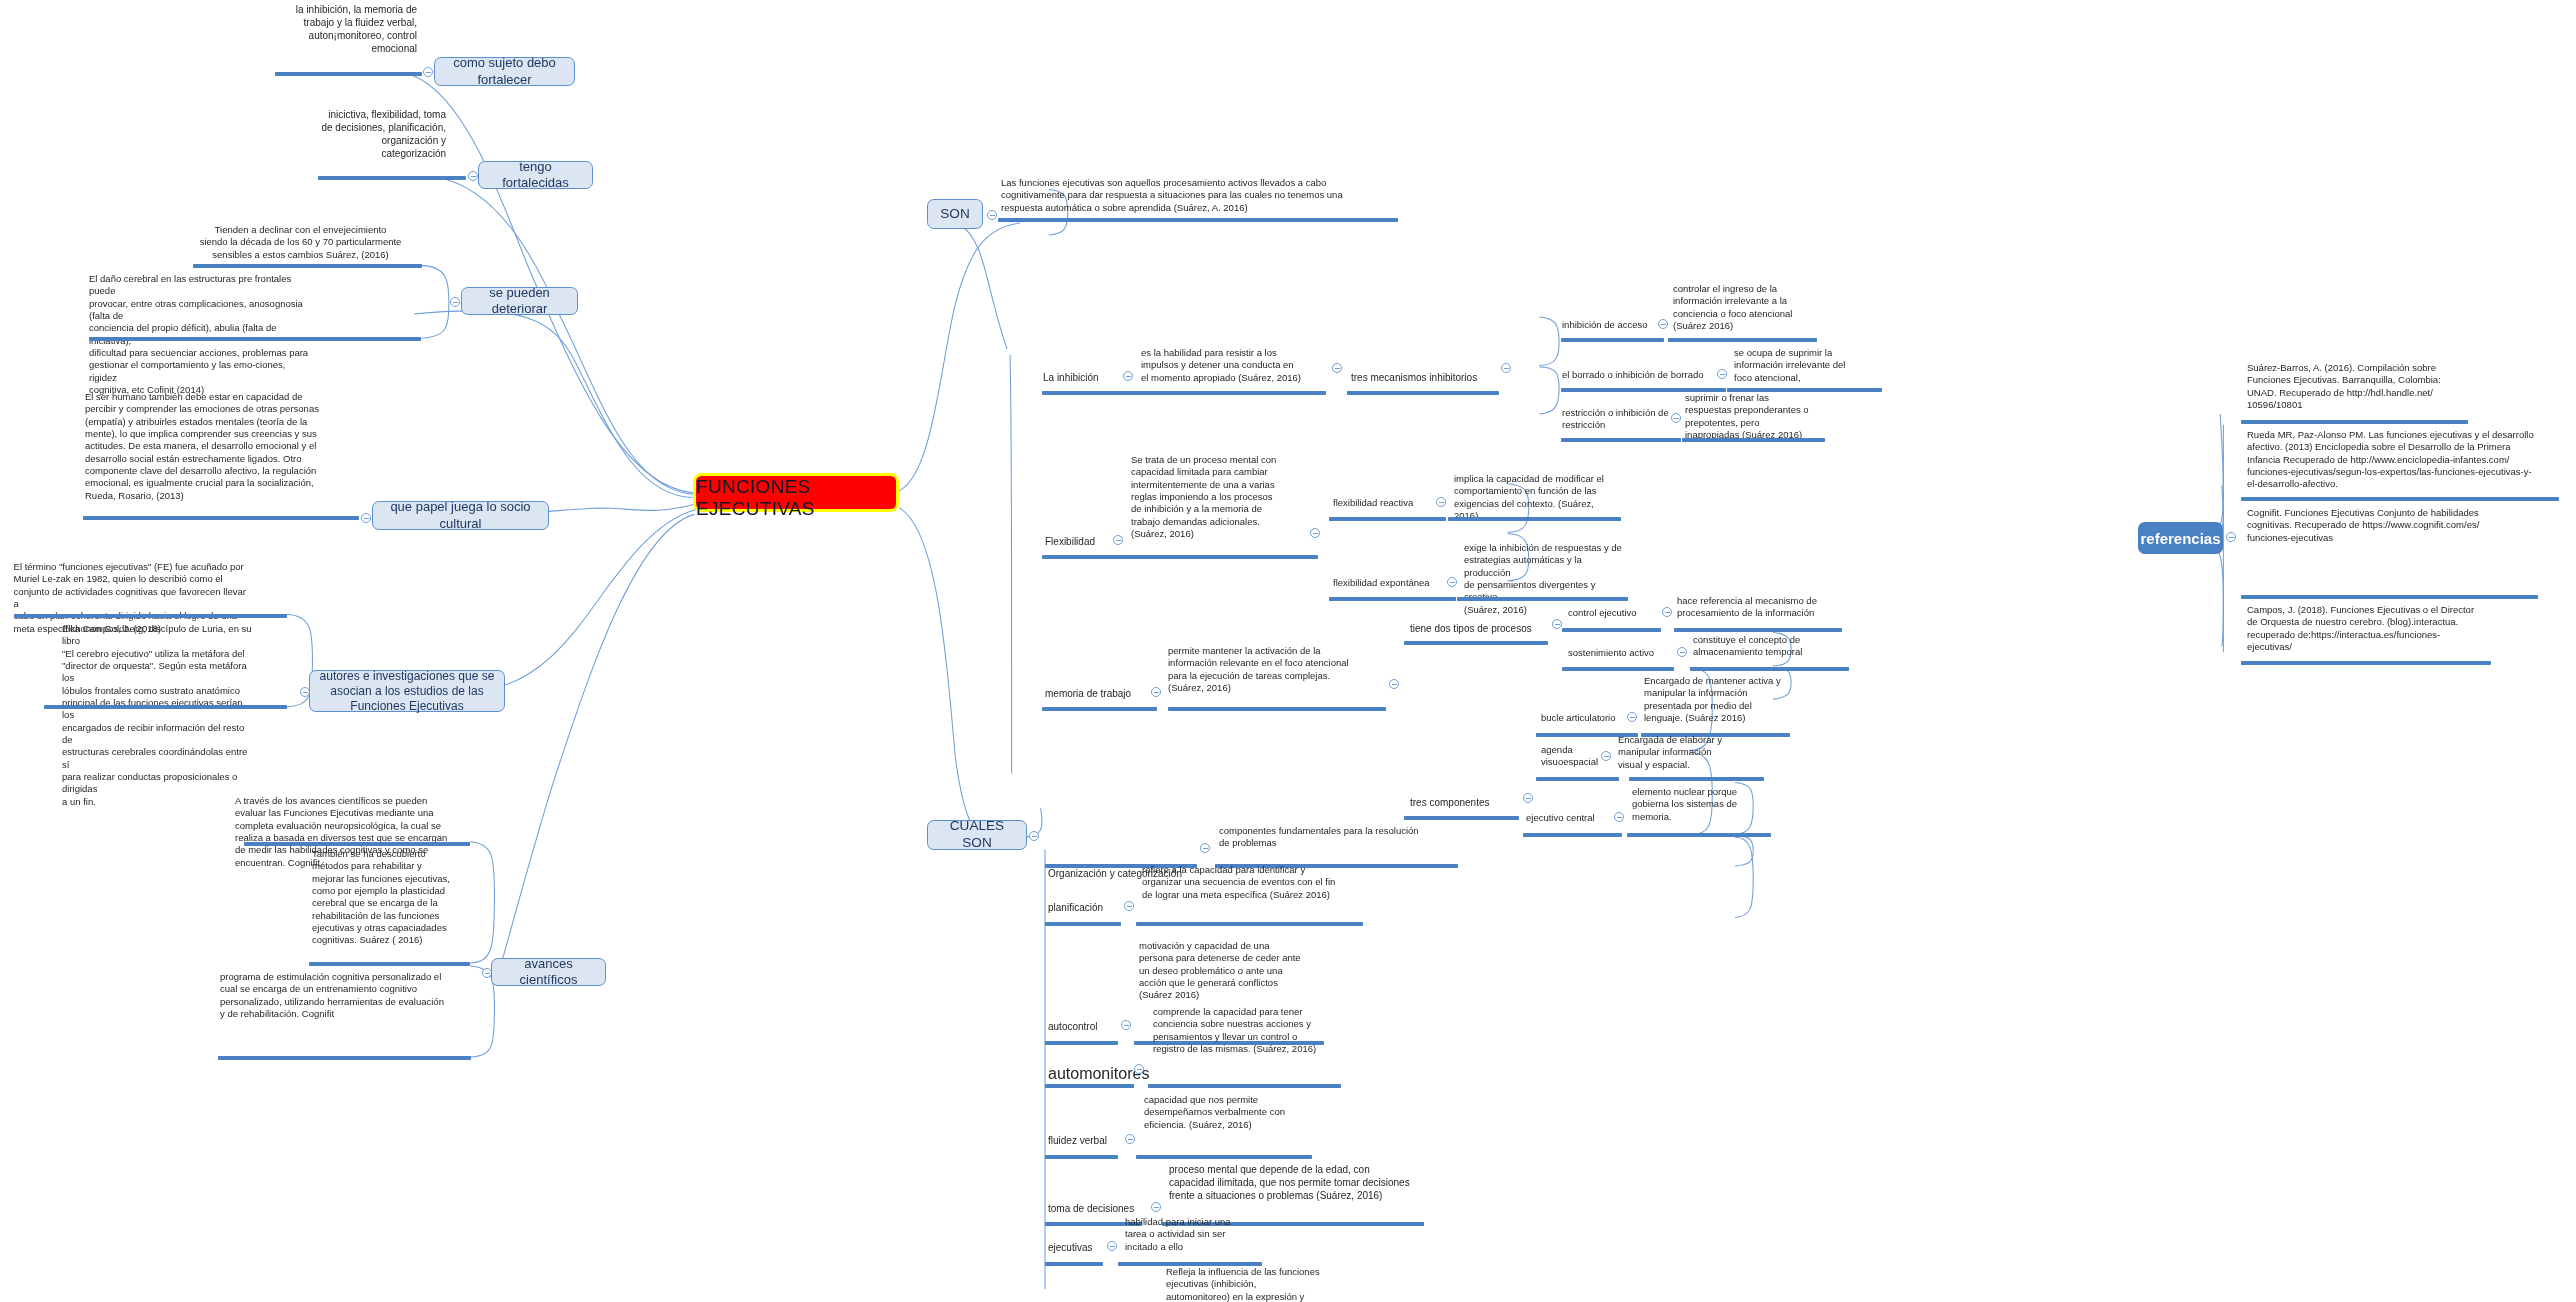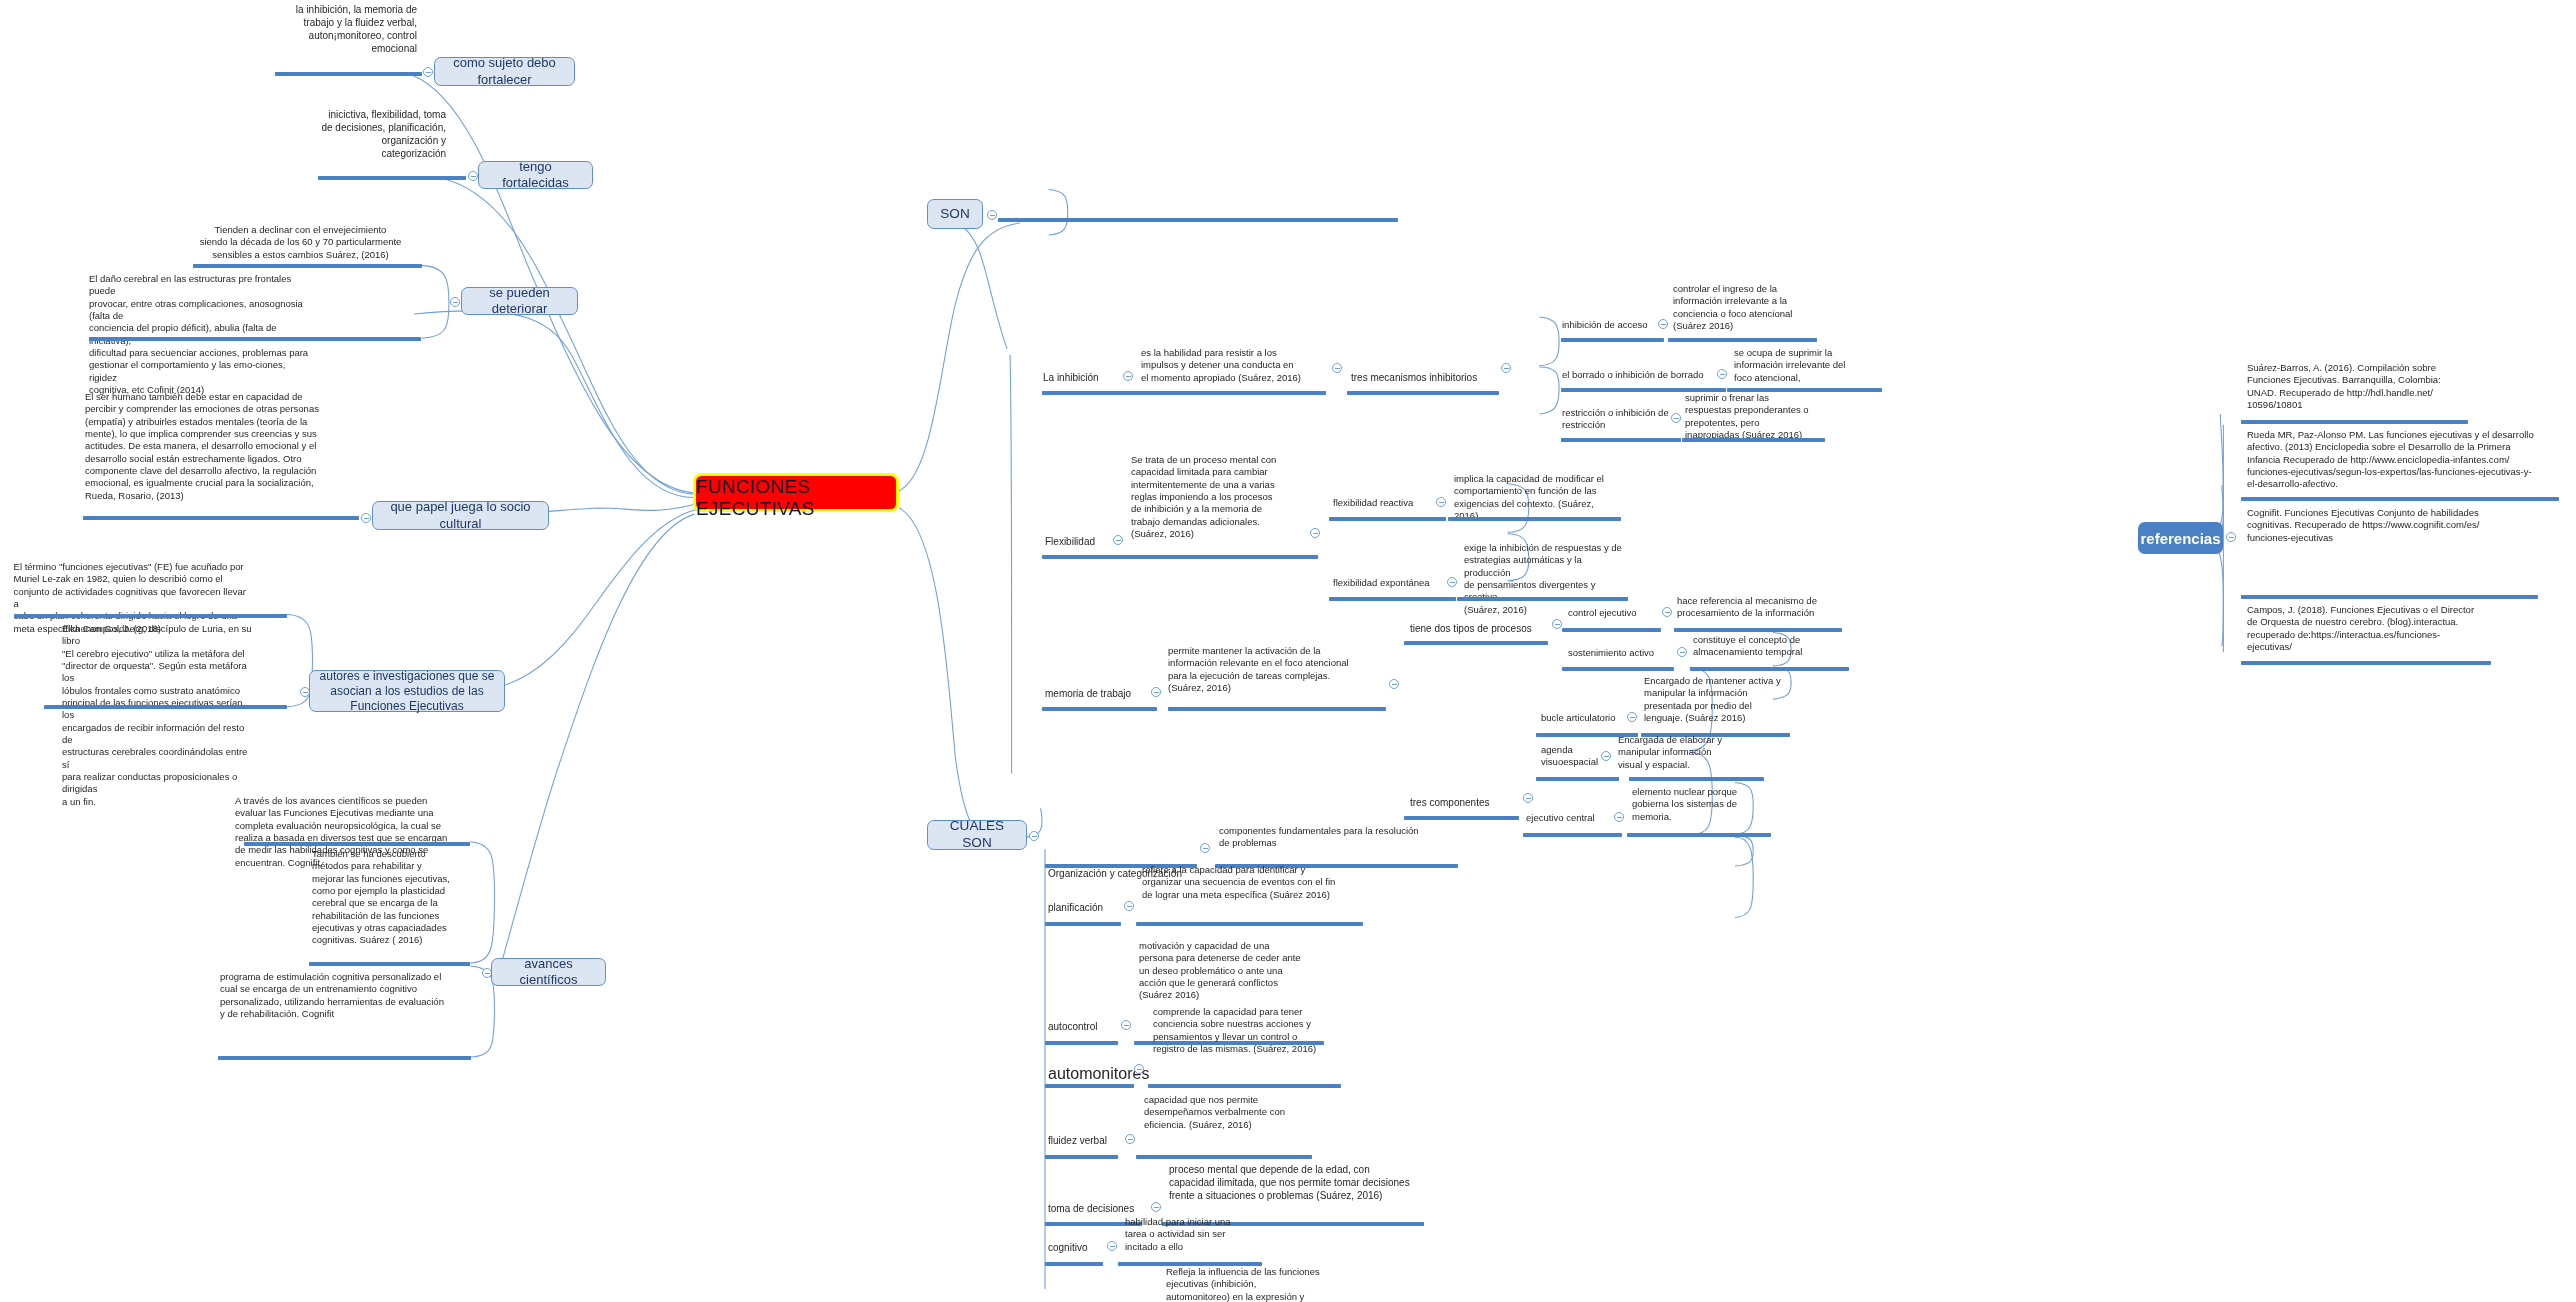--- a/index.html
+++ b/index.html
@@ -199,20 +199,23 @@
 
   <div class="knob" style="left:482px;top:968px;"></div>
   <div class="box" style="left:491px;top:958px;width:115px;height:28px;font-size:13px;">
     <span>avances científicos</span>
   </div>
 
   <div class="box" style="left:927px;top:199px;width:56px;height:30px;font-size:13.6px;">
     <span>SON</span>
   </div>
   <div class="knob" style="left:987px;top:210px;"></div>
+  <div class="txt" style="left:1001px;top:177px;width:394px;font-size:9.5px;">Las funciones ejecutivas  son aquellos procesamiento activos llevados a cabo
+cognitivamente para dar respuesta a situaciones para las cuales no tenemos una
+respuesta automática o sobre aprendida (Suárez, A. 2016)</div>
   <div class="bar" style="left:998px;top:218px;width:400px;"></div>
 
   <div class="txt" style="left:1043px;top:371px;width:91px;font-size:10px;">La inhibición</div>
   <div class="knob" style="left:1123px;top:371px;"></div>
   <div class="txt" style="left:1141px;top:347px;width:182px;font-size:9.5px;">es la habilidad para resistir a los
 impulsos y detener una conducta en
 el momento apropiado (Suárez, 2016)</div>
   <div class="bar" style="left:1042px;top:391px;width:97px;"></div>
   <div class="bar" style="left:1136px;top:391px;width:190px;"></div>
   <div class="knob" style="left:1332px;top:363px;"></div>
@@ -384,21 +387,21 @@
   <div class="bar" style="left:1136px;top:1155px;width:176px;"></div>
 
   <div class="txt" style="left:1048px;top:1202px;width:99px;font-size:10px;">toma de decisiones</div>
   <div class="knob" style="left:1151px;top:1202px;"></div>
   <div class="txt" style="left:1169px;top:1163px;width:250px;font-size:10px;">proceso mental que depende de la edad, con
 capacidad ilimitada, que nos permite tomar decisiones
 frente a situaciones o problemas (Suárez, 2016)</div>
   <div class="bar" style="left:1045px;top:1222px;width:97px;"></div>
   <div class="bar" style="left:1162px;top:1222px;width:262px;"></div>
 
-  <div class="txt" style="left:1048px;top:1241px;width:61px;font-size:10px;">cognitivo</div>
+  <div class="txt" style="left:1048px;top:1241px;width:61px;font-size:10px;">ejecutivas</div>
   <div class="knob" style="left:1107px;top:1241px;"></div>
   <div class="txt" style="left:1125px;top:1216px;width:136px;font-size:9.5px;">habilidad para iniciar una
 tarea o actividad sin ser
 incitado a ello</div>
   <div class="bar" style="left:1045px;top:1262px;width:58px;"></div>
   <div class="bar" style="left:1118px;top:1262px;width:144px;"></div>
 
   <div class="txt" style="left:1166px;top:1266px;width:174px;font-size:9.5px;">Refleja la influencia de las funciones
 ejecutivas (inhibición,
 automonitoreo) en la expresión y

